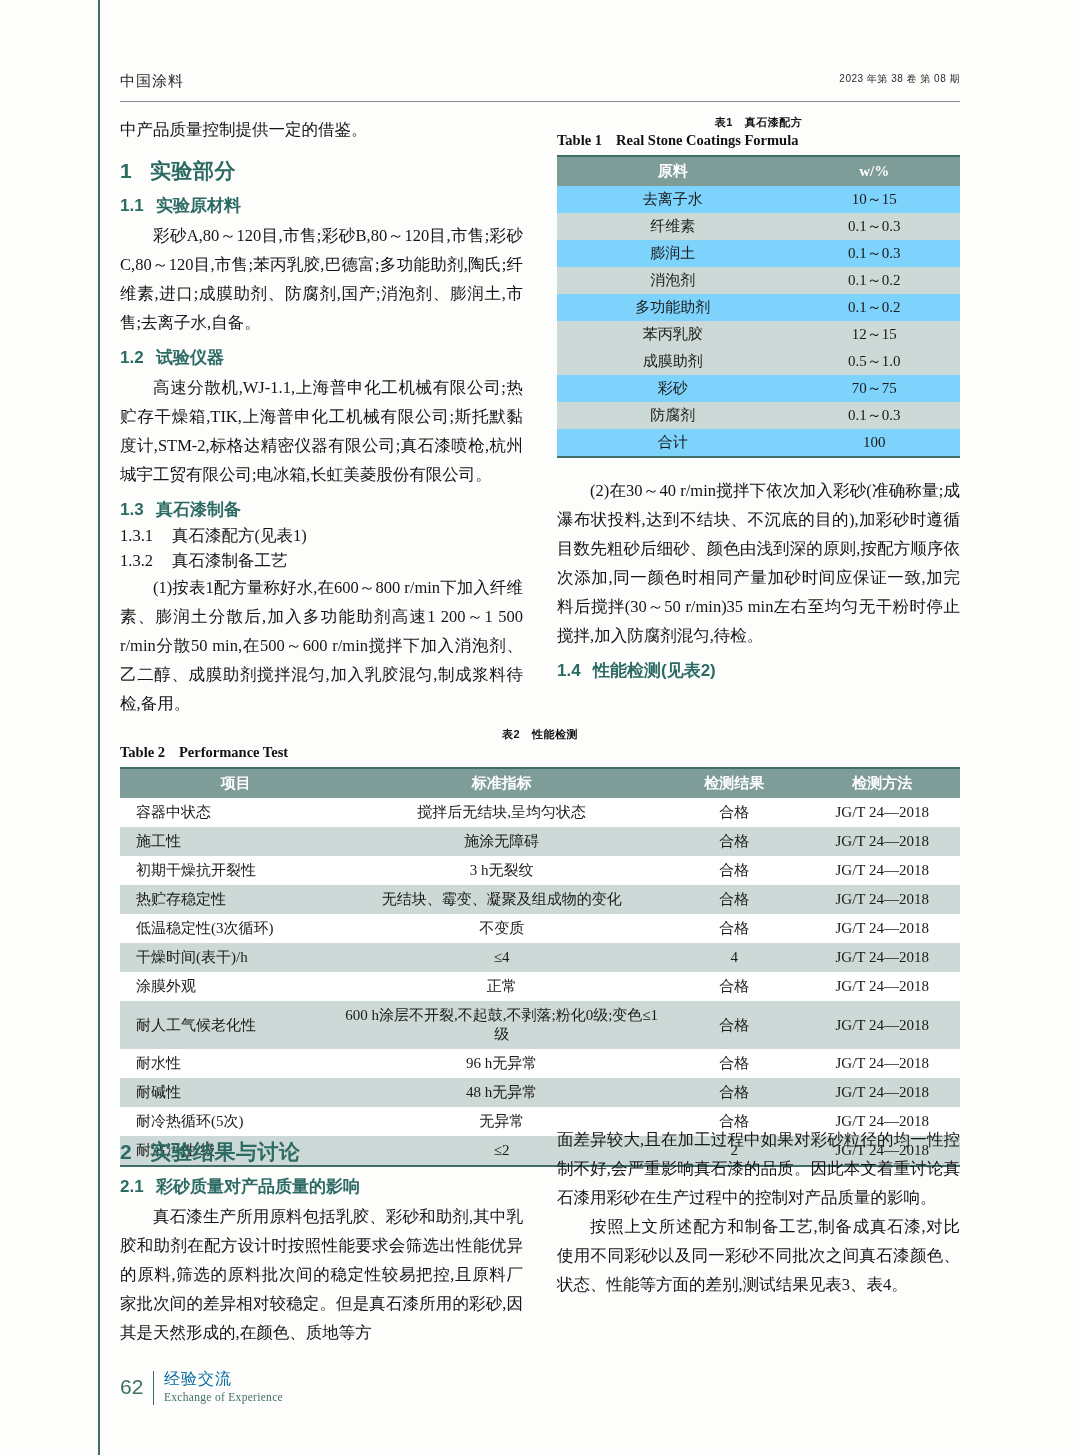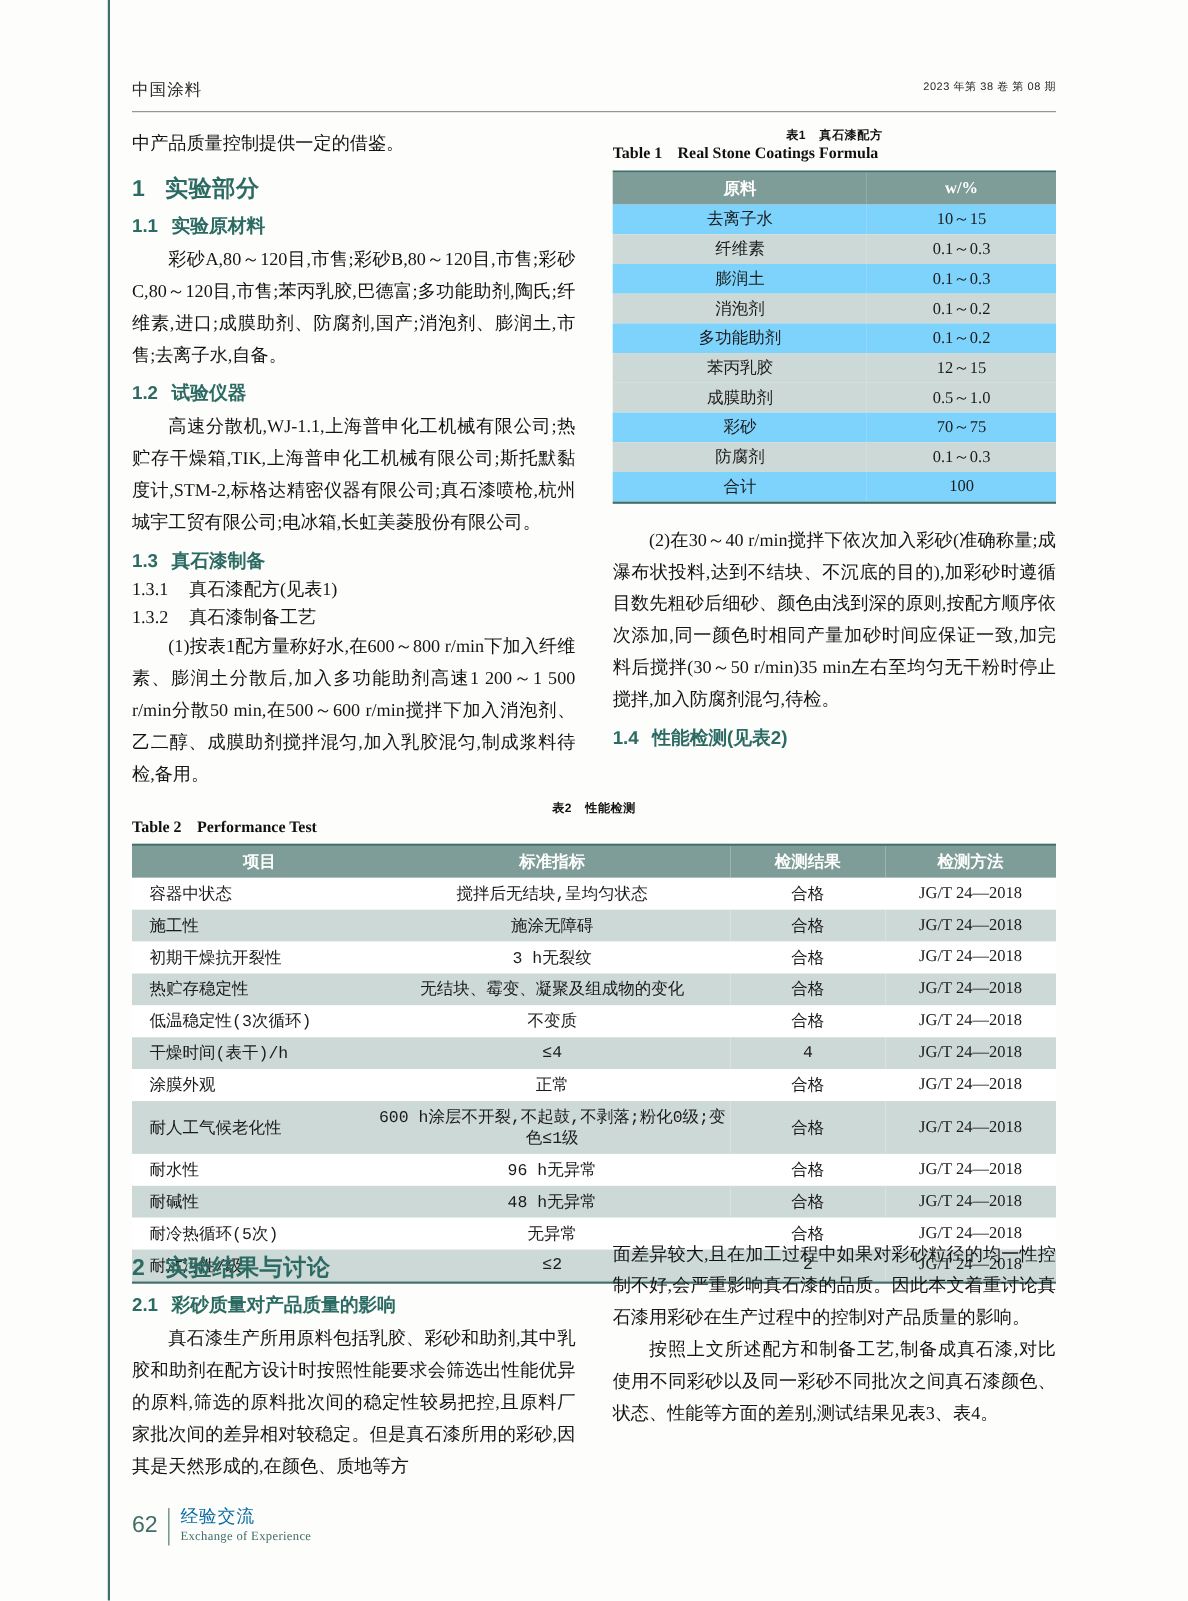--- a/index.html
+++ b/index.html
@@ -194,21 +194,21 @@
   table.t2 td {
     padding: 5px 4px;
     text-align: center;
   }
   table.t2 thead td {
     background: #7e9c98;
     color: #fff;
     font-weight: bold;
   }
   table.t2 tbody tr.alt td { background: #cdd9d6; }
-  table.t2 tbody tr td { background: #fff; font-family: Liberation Mono, monospace; }
+  table.t2 tbody tr td { background: #fff; }
   table.t2 td.col1 { width: 210px; text-align: left; padding-left: 16px; }
   table.t2 td.col2 { width: 335px; }
   table.t2 td.col3 { width: 140px; }
   table.t2 td.col4 { width: 155px; font-family: "Liberation Serif", serif; }
 
   
   .bottom-left {
     position: absolute;
     left: 120px;
     top: 1125px;

